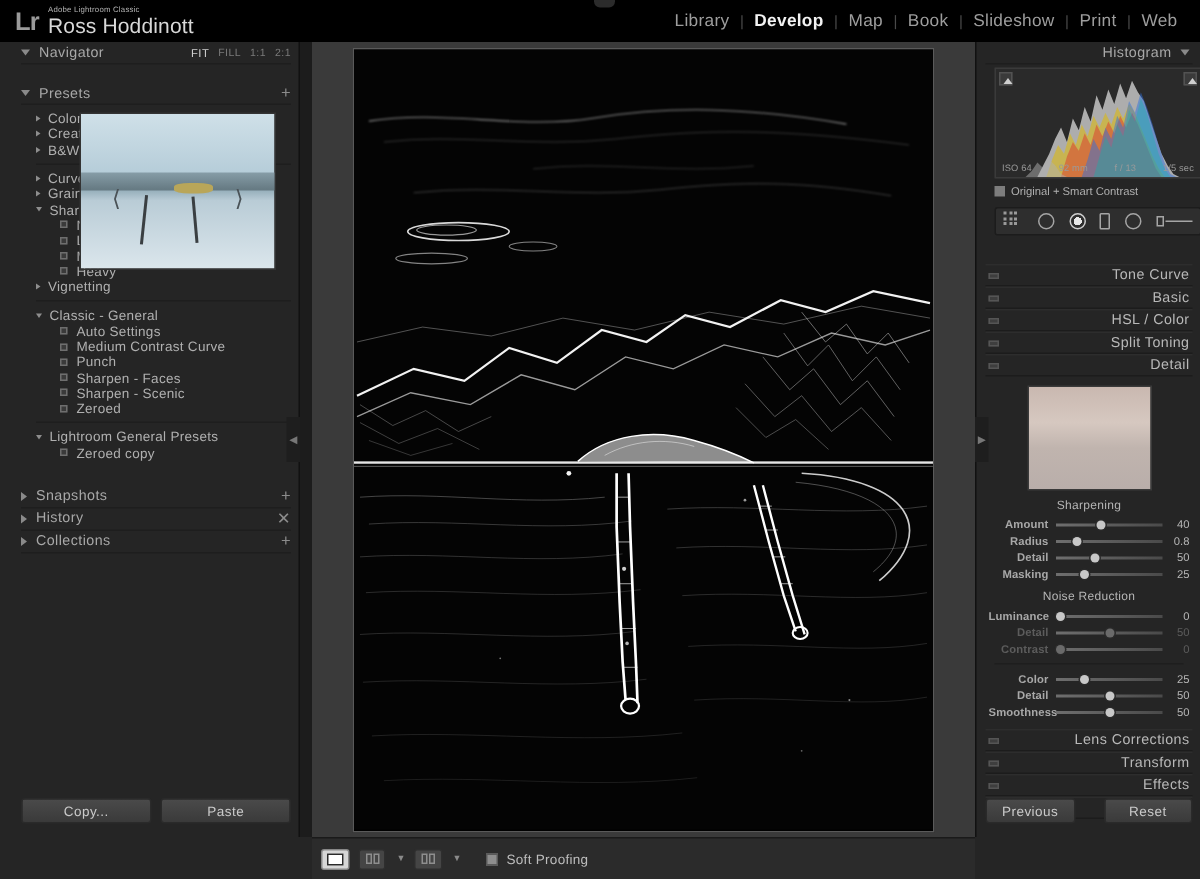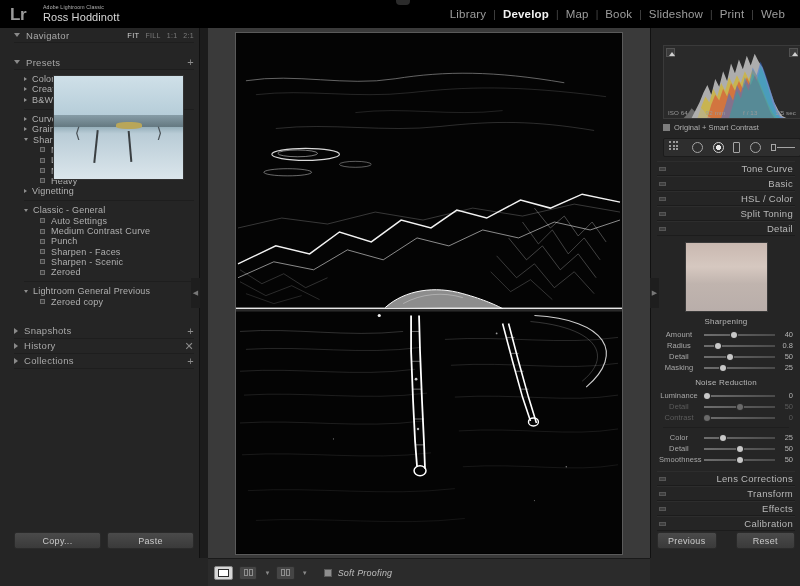--- a/index.html
+++ b/index.html
@@ -10,29 +10,29 @@
     overflow: hidden;
     -webkit-font-smoothing: antialiased;
   }
   .app { position: relative; width: 800px; height: 586px; background: #1c1c1c; }
 
   
   .topbar {
     position: absolute; left: 0; top: 0; width: 800px; height: 28px;
     background: #000; display: flex; align-items: center;
   }
-  .brand { display: flex; align-items: center; padding-left: 10px; gap: 17px; }
+  .brand { display: flex; align-items: center; padding-left: 10px; gap: 6px; }
   .lr-logo {
     font-family: "Liberation Sans", sans-serif;
     font-size: 17px; font-weight: bold; color: #9a9a9a;
     letter-spacing: -0.5px; line-height: 1;
   }
   .brand-txt { display: flex; flex-direction: column; justify-content: center; }
   .brand-sup { font-size: 5.2px; color: #b4b4b4; letter-spacing: .15px; line-height: 7px; }
-  .brand-name { font-size: 11px; color: #d8d8d8; line-height: 13px; letter-spacing: .1px; }
+  .brand-name { font-size: 14px; color: #d8d8d8; line-height: 13px; letter-spacing: .1px; }
 
   .modules {
     position: absolute; right: 8px; top: 0; height: 28px;
     display: flex; align-items: center; font-size: 11.5px;
   }
   .mod { color: #9d9d9d; padding: 0 7px; letter-spacing: .2px; }
   .mod.active { color: #f2f2f2; font-weight: bold; }
   .mod-sep { color: #4a4a4a; font-size: 10px; }
 
   .topnub {
@@ -213,21 +213,21 @@
     border: 1px solid #3a3a3a;
   }
   .sub-title {
     text-align: center; color: #b5b5b5; font-size: 8px;
     margin: 5px 0 3px; letter-spacing: .2px;
   }
   .slider-row {
     display: flex; align-items: center; height: 11px; font-size: 7.5px;
     color: #a8a8a8; padding: 0 2px;
   }
-  .sl-label { width: 45px; text-align: center; padding-right: 5px; letter-spacing: .1px; }
+  .sl-label { width: 45px; text-align: right; padding-right: 5px; letter-spacing: .1px; font-weight: bold; }
   .sl-track { position: relative; flex: 1; height: 11px; }
   .sl-track::before {
     content: ''; position: absolute; left: 0; right: 0; top: 5px; height: 1.6px;
     background: linear-gradient(90deg,#6e6e6e,#4a4a4a);
   }
   .sl-knob {
     position: absolute; top: 2.5px; width: 6px; height: 6px;
     background: #c8c8c8; border-radius: 50%; transform: translateX(-3px);
     box-shadow: 0 0 0 1px #2a2a2a;
   }
@@ -251,21 +251,21 @@
   .photo-wrap {
     position: absolute; left: 27px; top: 4px; width: 388px; height: 523px;
     background: #000; border: 1px solid #5a5a5a;
     overflow: hidden;
   }
   .photo { position: absolute; inset: 0; background: #050505; }
 
   .bottombar {
     position: absolute; left: 208px; top: 558px; width: 442px; height: 28px;
     background: #2b2b2b; border-top: 1px solid #1a1a1a;
-    display: flex; align-items: center; padding-left: 6px; gap: 6px; font-style: italic;
+    display: flex; align-items: center; padding-left: 6px; gap: 6px;
   }
   .vbtn {
     height: 14px; min-width: 18px; border-radius: 2px;
     background: #454545; border: 1px solid #2e2e2e;
     display: flex; align-items: center; justify-content: center;
     padding: 0 3px;
   }
   .vbtn.on { background: #d6d6d6; border-color: #888; }
   .vbtn-inner { width: 11px; height: 8px; border: 1.4px solid #2a2a2a; background: #fff; }
   .vb-sq { width: 4px; height: 7px; border: 1px solid #8e8e8e; margin: 0 .6px; }
@@ -429,21 +429,21 @@
             </div>
             <div class="prow child">
               <span class="pbox"></span>
               <span>Zeroed</span>
             </div>
           </div>
         <div class="hr-sep"></div>
         <div id="preset-g4">
             <div class="prow">
               <span class="ctri open"></span>
-              <span>Lightroom General Previous</span>
+              <span>Lightroom General Presets</span>
             </div>
             <div class="prow child">
               <span class="pbox"></span>
               <span>Zeroed copy</span>
             </div>
           </div>
       </div>
 
       <div id="left-panels" style="margin-top:17px">
           <div class="panel-head" style="margin-top: 0px;">
@@ -615,20 +615,24 @@
     <div class="sp-check"></div>
     <span class="sp-label">Soft Proofing</span>
   </div>
 
   <div class="lbottom"></div>
   <div class="rbottom"></div>
 
   <div class="rightpanel">
     <div class="rp-inner">
 
+      <div class="r-head">
+        <span>Histogram</span>
+        <span class="rtri open"></span>
+      </div>
 
       <div class="histo">
         <svg viewBox="0 0 138 74" preserveAspectRatio="none" style="position:absolute;inset:0;width:100%;height:100%">
 
           <g opacity="0.85">
             <path d="M28 74 L32 66 L36 58 L40 48 L44 40 L48 50 L52 34 L56 42 L60 26
                      L64 36 L68 18 L72 28 L76 14 L80 24 L84 10 L88 20 L92 8 L96 16
                      L100 22 L104 34 L108 46 L112 58 L116 66 L120 72 L124 74 Z" fill="#e6e6e6" opacity="0.82"></path>
             <path d="M34 74 L38 62 L42 52 L46 58 L50 44 L54 52 L58 38 L62 46 L66 32
                      L70 40 L74 30 L78 38 L82 26 L86 34 L90 24 L94 30 L98 40 L102 50

